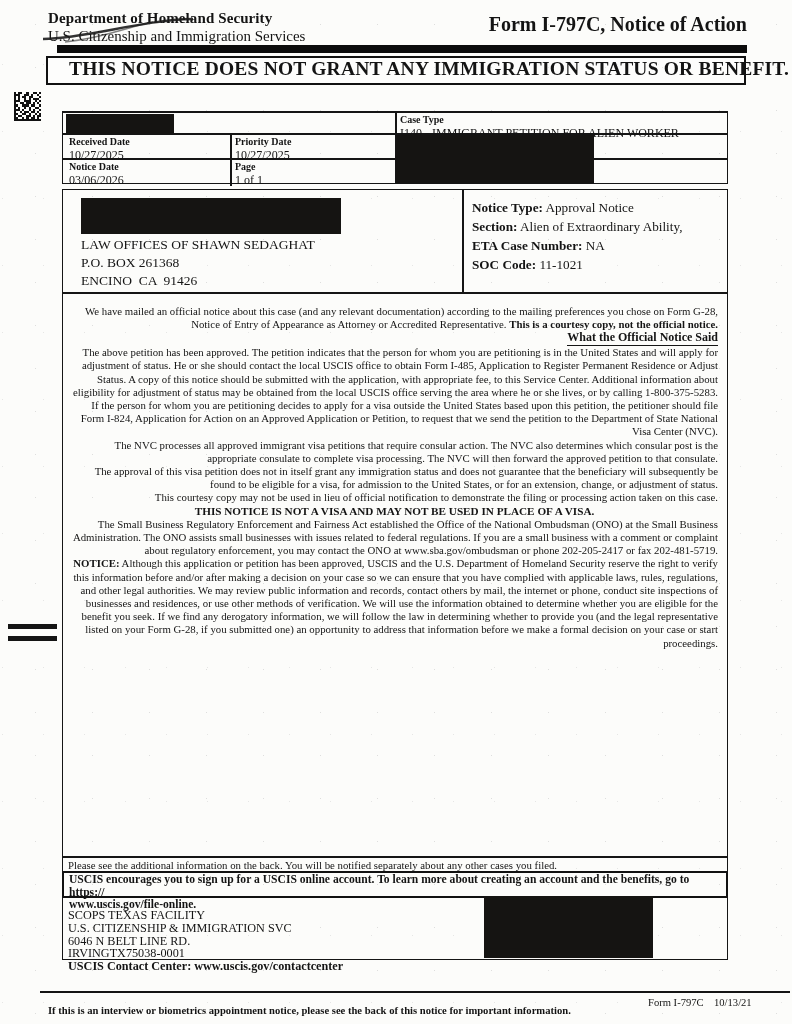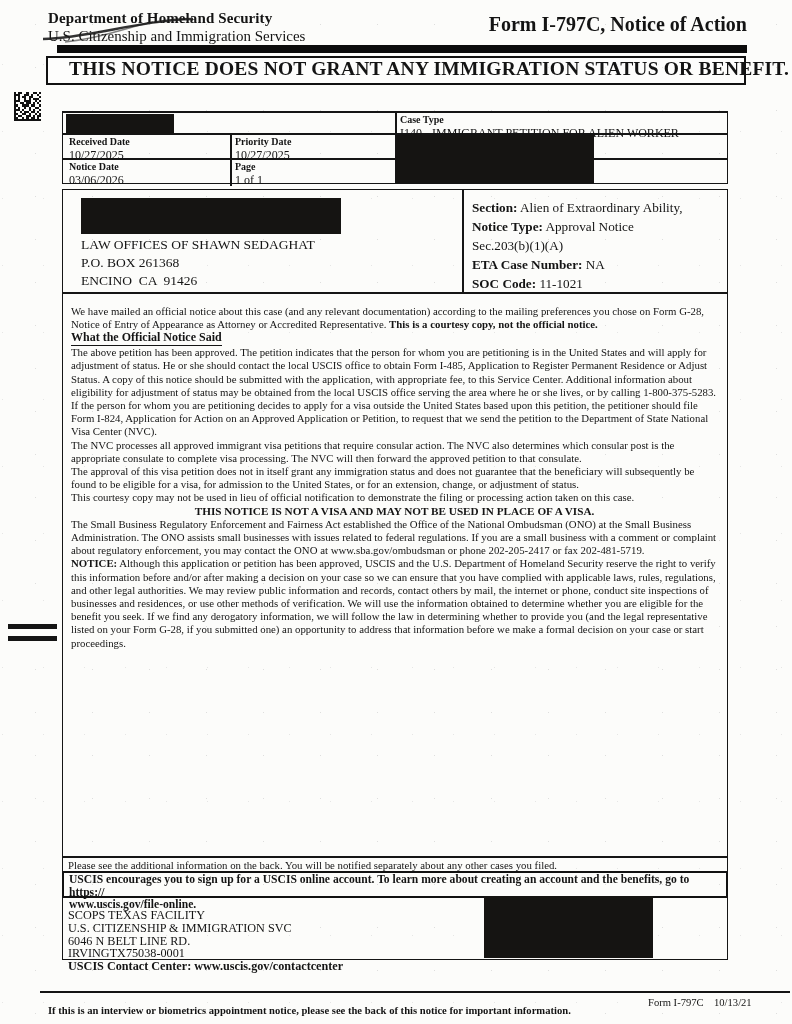--- a/index.html
+++ b/index.html
@@ -23,21 +23,21 @@
   .banner-box { border:2.5px solid #111; display:flex; align-items:flex-start; justify-content:flex-start; padding-left:21px; background:rgba(255,255,255,.4); }
   .banner-text { font-size:19.5px; font-weight:bold; letter-spacing:.2px; white-space:nowrap; }
   .box { border:1.5px solid #151515; }
   .tbl-label { font-size:10px; font-weight:bold; line-height:1; }
   .tbl-value { font-size:12px; line-height:1.1; margin-top:2px; }
   .vline, .hline { background:#151515; }
   .redaction { background:#151412; }
   .addr-line { font-size:13.5px; line-height:18px; white-space:pre-wrap; }
   .ninfo { font-size:13.2px; line-height:19px; }
   .body-box { padding:11px 9px 0 8px; font-size:10.8px; line-height:13.2px; }
-  .body-box p { margin:0; text-align:left; }
+  .body-box p { margin:0; text-align:right; }
   .mt8 { margin-top:8px; } .mt10 { margin-top:10px; } .mt12 { margin-top:12px; }
   .officialsaid { display:inline-block; font-weight:bold; border-bottom:1.2px solid #141414; padding-bottom:.5px; font-size:12px; }
   .center-bold { text-align:center !important; font-weight:bold; font-size:11.2px; }
   .row-backinfo { border:1.2px solid #151515; border-bottom:none; font-size:10.8px; padding:1px 0 0 5px; }
   .row-online { border:2px solid #111; font-size:11.6px; font-weight:bold; line-height:12.6px; padding:1px 0 0 5px; }
   .office-block { border:1.5px solid #151515; border-top:none; padding:12px 0 0 5px; font-size:12.2px; line-height:12.2px; }
   .office-block div { margin-bottom:0.6px; }
   .pfooter-note { font-size:10.6px; font-weight:bold;margin-top:8px; }
   .pfooter-right { font-size:10.6px; }
   svg { display:block; }
@@ -161,23 +161,22 @@
     <div class="abs vline" style="left:399px; top:0; width:1.5px; height:100%;"></div>
 
     <div class="abs redaction" style="left:18px; top:8px; width:260px; height:36px;"></div>
     <div class="abs" style="left:18px; top:46px;">
       <div class="addr-line">LAW OFFICES OF SHAWN SEDAGHAT</div>
       <div class="addr-line">P.O. BOX 261368</div>
       <div class="addr-line">ENCINO  CA  91426</div>
     </div>
 
     <div class="abs ninfo" style="left:409px; top:8px; width:250px;">
+      <div><span class="bold">Notice Type:</span><span> Approval Notice</span></div>
       <div><span class="bold">Section:</span><span> Alien of Extraordinary Ability,</span></div>
-      <div><span class="bold">Notice Type:</span><span> Approval Notice</span></div>
-      <div>Sec.203(b)(1)(A)</div>
       <div><span class="bold">ETA Case Number:</span><span> NA</span></div>
       <div><span class="bold">SOC Code:</span><span> 11-1021</span></div>
     </div>
   </div>
 
   <div class="abs box body-box" style="left:62px; top:293px; width:666px; height:564px;">
     <p><span>We have mailed an official notice about this case (and any relevant documentation) according to the mailing preferences you chose on Form G-28, Notice of Entry of Appearance as Attorney or Accredited Representative. </span><span class="bold">This is a courtesy copy, not the official notice.</span></p>
     <p class="mt10"><span class="officialsaid">What the Official Notice Said</span></p>
     <p class="mt8">The above petition has been approved. The petition indicates that the person for whom you are petitioning is in the United States and will apply for adjustment of status. He or she should contact the local USCIS office to obtain Form I-485, Application to Register Permanent Residence or Adjust Status. A copy of this notice should be submitted with the application, with appropriate fee, to this Service Center. Additional information about eligibility for adjustment of status may be obtained from the local USCIS office serving the area where he or she lives, or by calling 1-800-375-5283.</p>
     <p class="mt8">If the person for whom you are petitioning decides to apply for a visa outside the United States based upon this petition, the petitioner should file Form I-824, Application for Action on an Approved Application or Petition, to request that we send the petition to the Department of State National Visa Center (NVC).</p>

